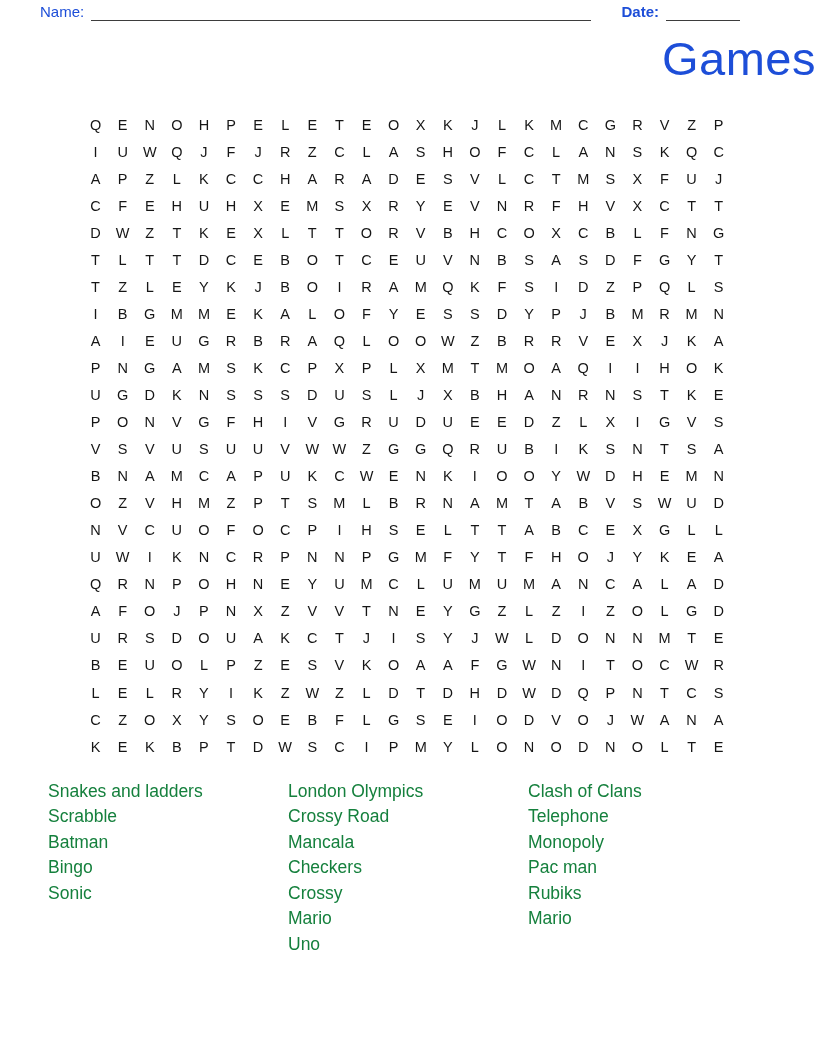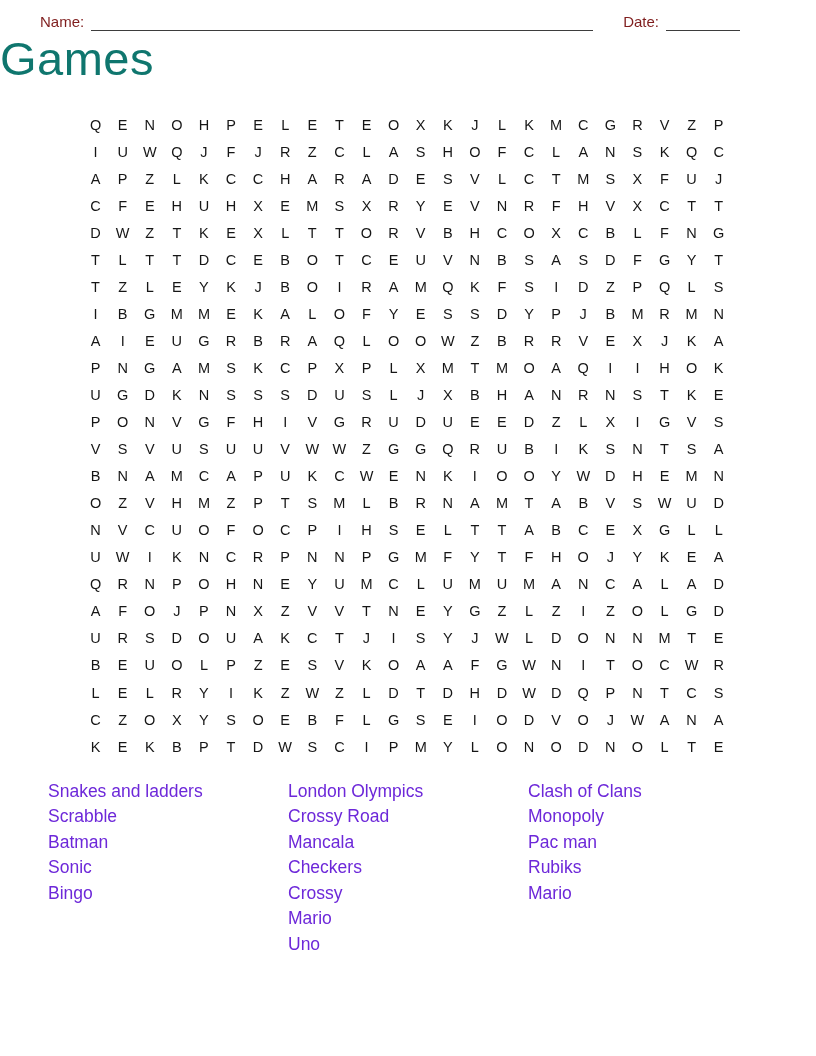--- a/index.html
+++ b/index.html
@@ -8,36 +8,36 @@
     width: 816px; height: 1056px;
     font-family: "Liberation Sans", sans-serif;
     color: #111;
     position: relative;
     overflow: hidden;
   }
   .page { position: relative; width: 816px; height: 1056px; background: #fff; }
 
   
   .header-row {
-    position: absolute; left: 40px; top: 13px; width: 700px;
+    position: absolute; left: 40px; top: 3px; width: 700px;
     display: flex; align-items: flex-end;
-    font-size: 15px; line-height: 18px; color: #7f1d1d;
+    font-size: 15px; line-height: 18px; color: #1d4ed8;
   }
   .label { white-space: nowrap; }
   .fill-line { border-bottom: 1.5px solid #3d3d3d; height: 16px; display: inline-block; }
   .name-line { flex: 1; margin-left: 7px; }
-  .date-label { margin-left: 30px; }
+  .date-label { margin-left: 30px; font-weight: bold; }
   .date-line { width: 74px; margin-left: 7px; }
 
   
   .title {
     position: absolute; top: 31px; left: 0; width: 100%;
-    text-align: left;
+    text-align: right;
     font-size: 47px; font-weight: 500; letter-spacing: 0.5px;
-    color: #0f766e;
+    color: #1d4ed8;
   }
 
   
   .grid {
     position: absolute; left: 82px; top: 111px;
     display: grid;
     grid-template-columns: repeat(24, 27.1px);
     grid-auto-rows: 27.06px;
   }
   .cell {
@@ -45,21 +45,21 @@
     font-size: 14.5px; font-weight: 400; color: #161616;
   }
 
   
   .words {
     position: absolute; left: 48px; top: 779px;
     display: flex;
   }
   .word-col { width: 240px; }
   .word {
-    font-size: 17.5px; line-height: 25.45px; color: #6d28d9;
+    font-size: 17.5px; line-height: 25.45px; color: #15803d;
     white-space: nowrap;
   }
 </style>
 </head>
 <body>
 
 <div class="page">
 
   <div class="header-row">
     <span class="label">Name:</span>
@@ -647,34 +647,35 @@
       <span class="cell">L</span>
       <span class="cell">T</span>
       <span class="cell">E</span>
     </div>
 
   <div class="words" id="words">
       <div class="word-col">
         <div class="word">Snakes and ladders</div>
         <div class="word">Scrabble</div>
         <div class="word">Batman</div>
+        <div class="word">Bingo</div>
         <div class="word">Sonic</div>
-        <div class="word">Bingo</div>
       </div>
       <div class="word-col">
         <div class="word">London Olympics</div>
         <div class="word">Crossy Road</div>
         <div class="word">Mancala</div>
         <div class="word">Checkers</div>
         <div class="word">Crossy</div>
         <div class="word">Mario</div>
         <div class="word">Uno</div>
       </div>
       <div class="word-col">
         <div class="word">Clash of Clans</div>
+        <div class="word">Telephone</div>
         <div class="word">Monopoly</div>
         <div class="word">Pac man</div>
         <div class="word">Rubiks</div>
         <div class="word">Mario</div>
       </div>
     </div>
 
 </div>
 
 </body></html>

